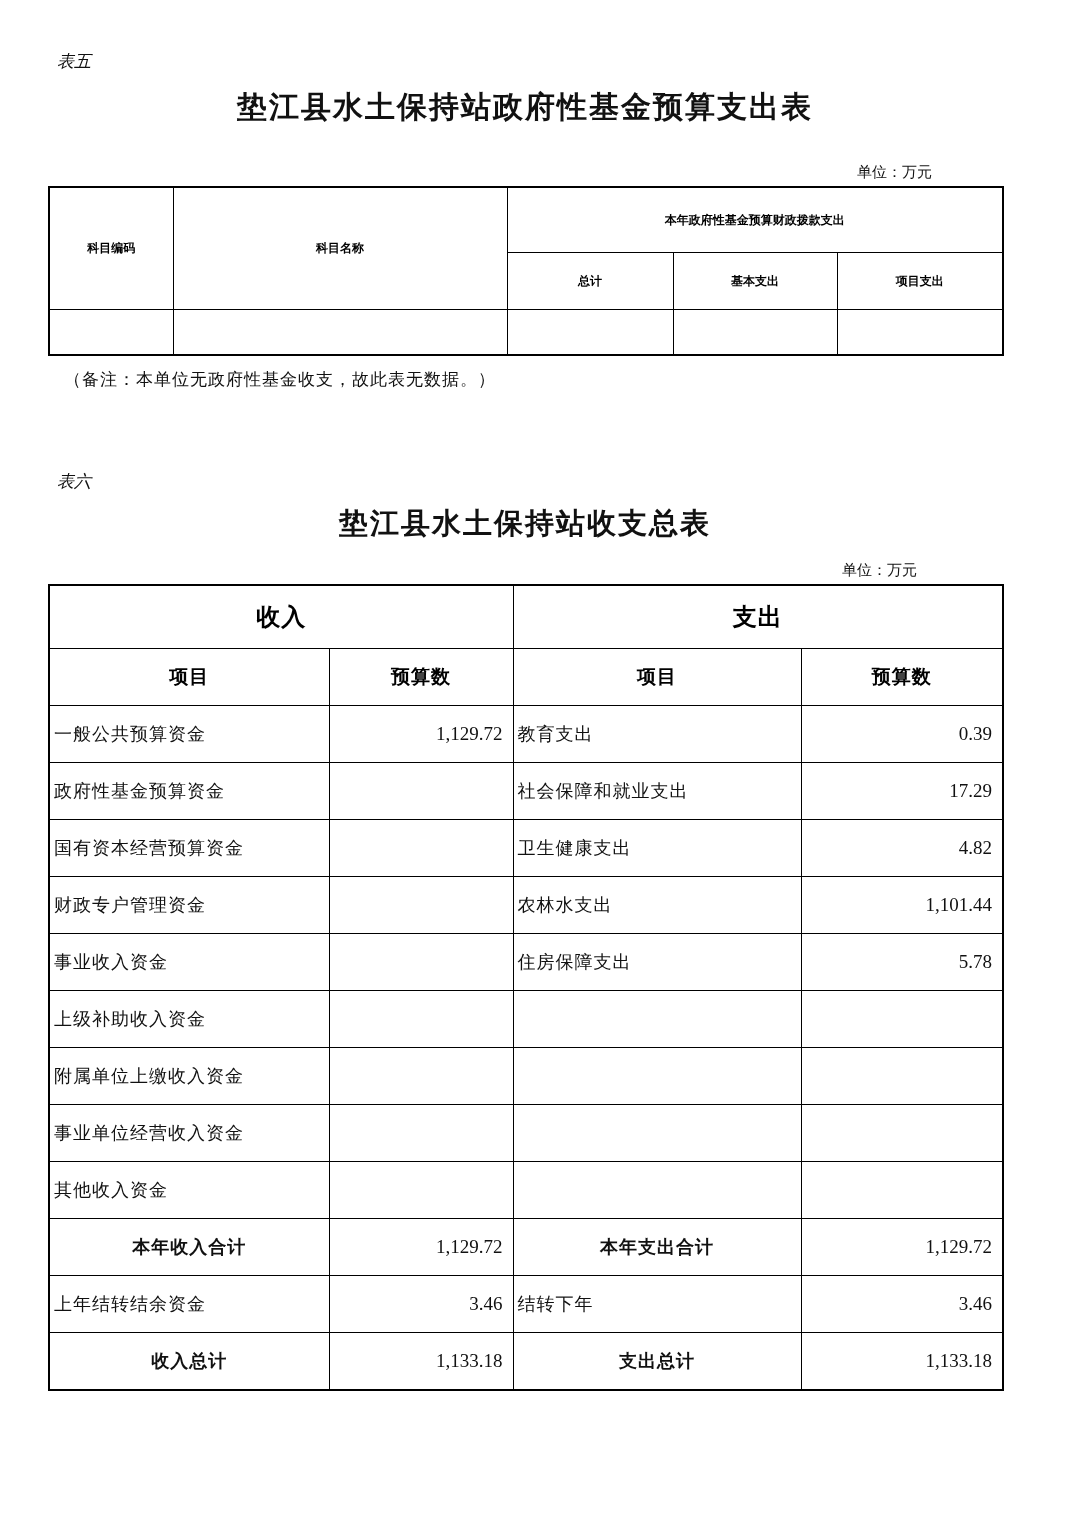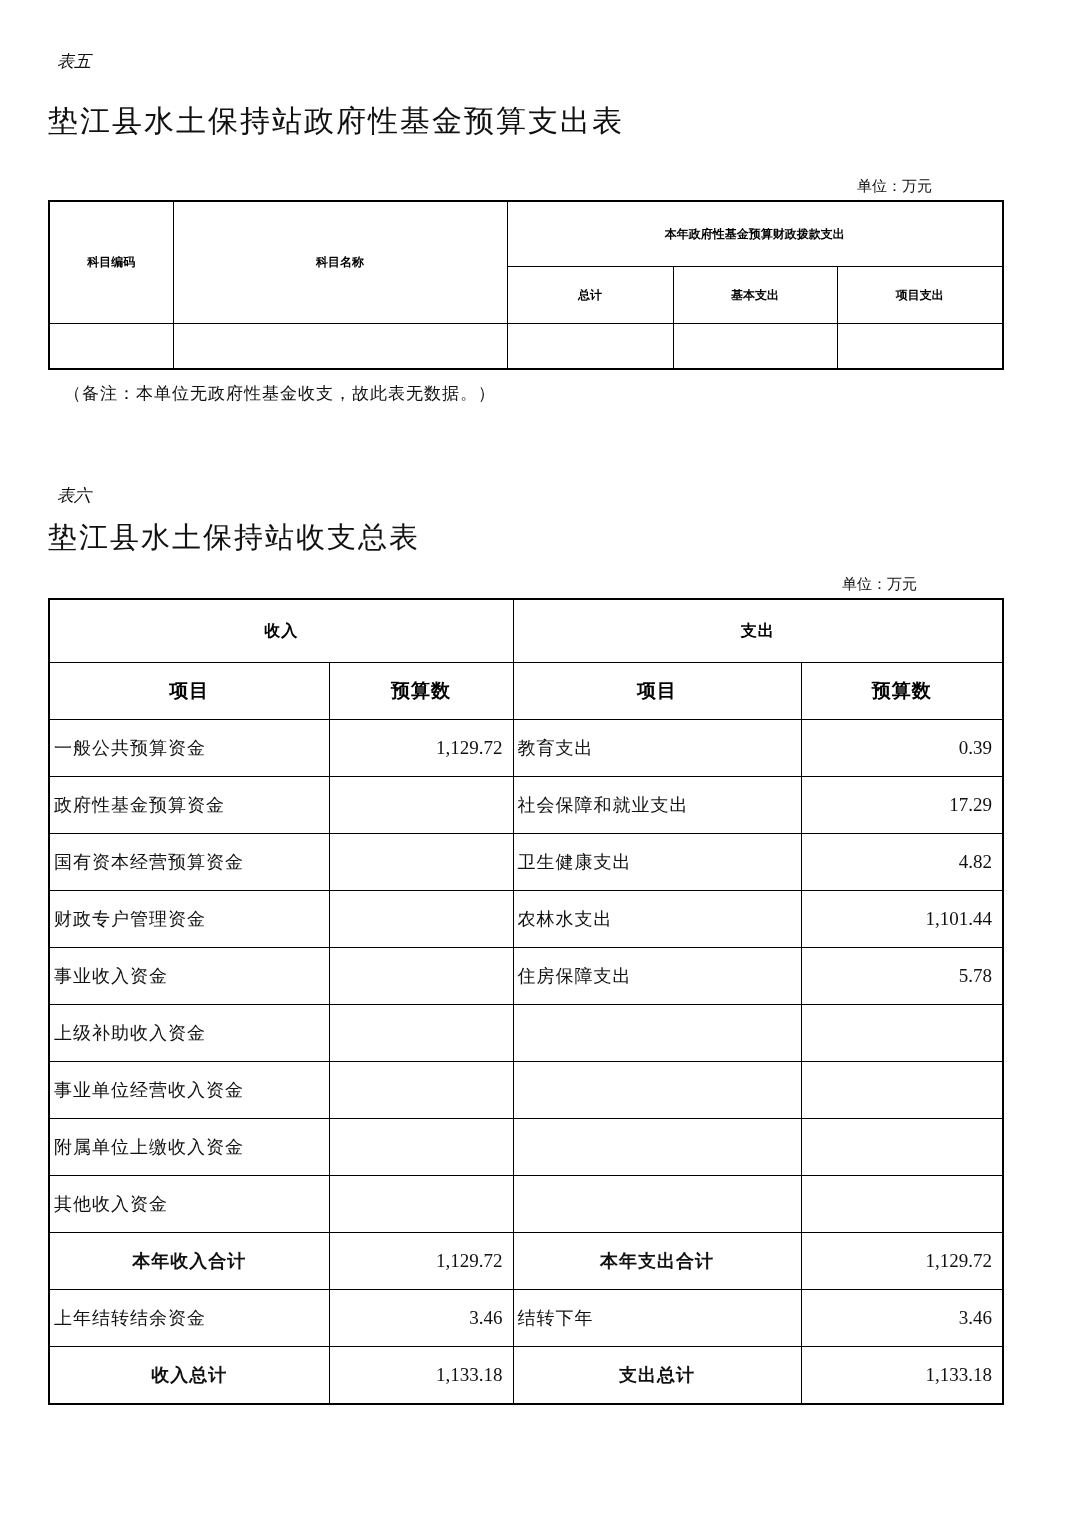--- a/index.html
+++ b/index.html
@@ -24,25 +24,25 @@
     font-size: 17px;
     line-height: 20px;
     margin-left: 9px;
     font-style: italic;
   }
   .table-label.second {
     margin-top: 80px;
     font-style: italic;
   }
   .doc-title {
-    margin: 30px 0 0 0;
-    text-align: left;
+    margin: 16px 0 0 0;
+    text-align: center;
     font-size: 30px;
     line-height: 38px;
-    font-weight: normal;
+    font-weight: bold;
     letter-spacing: 2px;
     font-family: "Liberation Serif", "DejaVu Serif", serif;
   }
   .doc-title.second {
     font-size: 29px;
     margin-top: 12px;
   }
   .unit-line {
     margin-top: 36px;
     height: 20px;
@@ -73,21 +73,21 @@
     font-weight: bold;
     text-align: center;
     color: #000;
   }
   
   .t5 th { font-size: 12px; }
   .t5 tr.h1 th { height: 64px; }
   .t5 tr.h2 th { height: 56px; }
   .t5 tr.empty td { height: 44px; }
   
-  .t6 tr.h1 th { height: 62px; font-size: 16px; letter-spacing: 1px; }
+  .t6 tr.h1 th { height: 62px; font-size: 24px; letter-spacing: 1px; }
   .t6 tr.h2 th { height: 56px; font-size: 19px; letter-spacing: 1px; }
   .t6 td { height: 56px; font-size: 18px; }
   .t6 td.item {
     text-align: left;
     padding-left: 4px;
     letter-spacing: 1px;
   }
   .t6 td.num {
     text-align: right;
     padding-right: 10px;
@@ -205,27 +205,27 @@
     <td class="item">住房保障支出</td>
     <td class="num">5.78</td>
   </tr>
         <tr>
     <td class="item">上级补助收入资金</td>
     <td class="num"></td>
     <td class="item"></td>
     <td class="num"></td>
   </tr>
         <tr>
+    <td class="item">附属单位上缴收入资金</td>
+    <td class="num"></td>
+    <td class="item"></td>
+    <td class="num"></td>
+  </tr>
+        <tr>
     <td class="item">事业单位经营收入资金</td>
-    <td class="num"></td>
-    <td class="item"></td>
-    <td class="num"></td>
-  </tr>
-        <tr>
-    <td class="item">附属单位上缴收入资金</td>
     <td class="num"></td>
     <td class="item"></td>
     <td class="num"></td>
   </tr>
         <tr>
     <td class="item">其他收入资金</td>
     <td class="num"></td>
     <td class="item"></td>
     <td class="num"></td>
   </tr>

